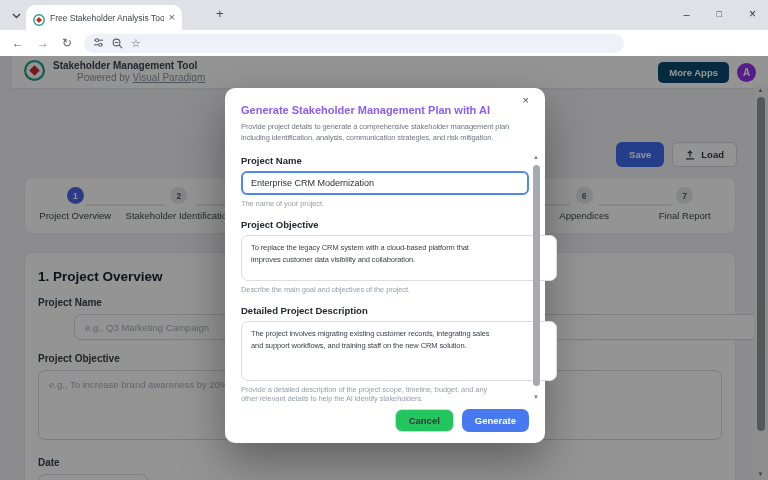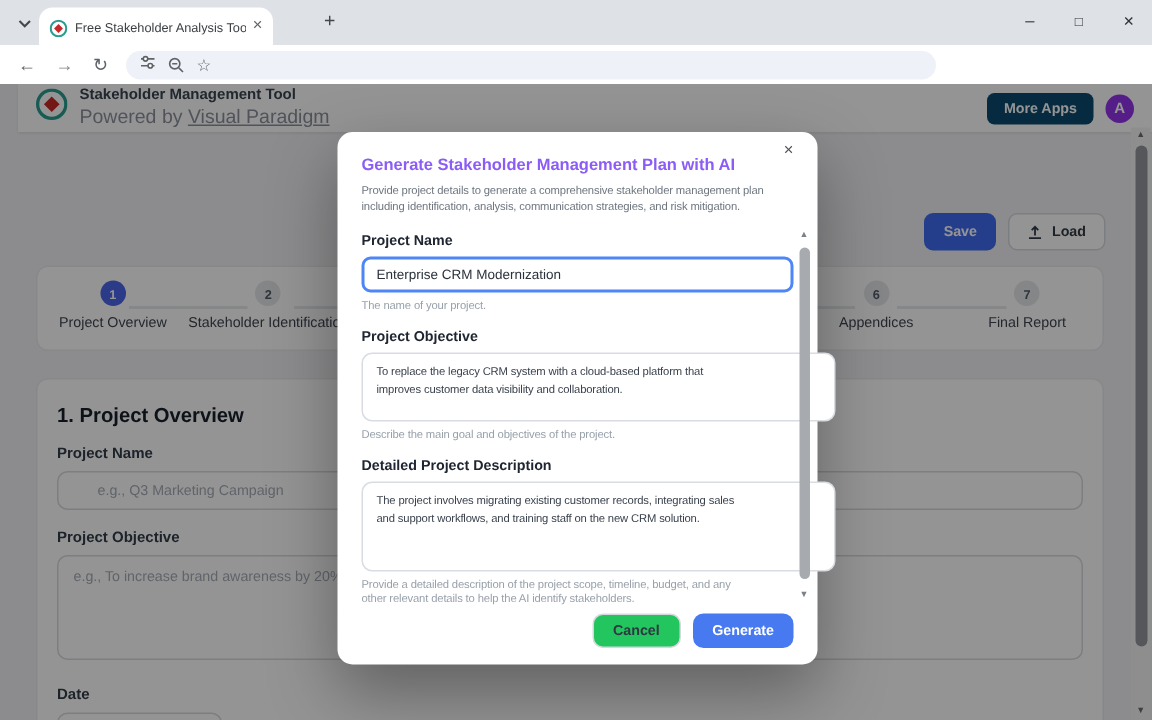--- a/index.html
+++ b/index.html
@@ -33,21 +33,21 @@
   .bavatar{position:absolute;left:731px;top:34px;width:17px;height:17px;border-radius:50%;background:#00897b;
            color:#fff;font-size:9px;font-weight:bold;display:flex;align-items:center;justify-content:center;}
   .kebab{position:absolute;left:754px;top:35px;font-size:11px;color:#5f6368;}
 
   
   .page{position:absolute;top:56px;left:0;right:0;bottom:0;background:#f1f2f4;}
   .appheader{position:absolute;top:0;left:12px;right:0;height:32px;background:#fff;display:flex;align-items:center;
              padding:0 12px;box-shadow:0 1px 2px rgba(0,0,0,.08);}
   .apptext{margin-left:8px;line-height:1.25;}
   .apptitle{font-size:10px;font-weight:bold;color:#3a4450;}
-  .appsub{font-size:13px;color:#8a929c;}
+  .appsub{font-size:10px;color:#8a929c;margin-left:24px;}
   .appsub a{color:#8a929c;text-decoration:underline;}
   .moreapps{margin-left:auto;background:#0c4a6e;color:#fff;font-size:9.5px;font-weight:bold;
             padding:5px 11px;border-radius:5px;border:none;}
   .havatar{width:19px;height:19px;border-radius:50%;background:#9333ea;color:#fff;font-weight:bold;font-size:10px;
            margin-left:8px;display:flex;align-items:center;justify-content:center;}
 
   .actions{position:absolute;top:86px;right:31px;display:flex;gap:8px;align-items:center;}
   .btn{border:none;border-radius:6px;font-family:inherit;font-weight:bold;font-size:9.5px;display:flex;align-items:center;}
   .btn-save{background:#3f6bf2;color:#fff;padding:7px 13px;}
   .btn-load{background:#fff;border:1px solid #d5d9de;color:#333c46;padding:6px 12px;gap:6px;}
@@ -60,22 +60,22 @@
        display:flex;align-items:center;justify-content:center;z-index:1;}
   .step.active .dot{background:#4c66e8;color:#fff;}
   .step + .step::before{content:"";position:absolute;top:17px;height:2px;background:#e7e9ec;
        left:calc(-50% + 14px);right:calc(50% + 14px);}
   .slabel{margin-top:6px;font-size:9.5px;color:#3f4650;white-space:nowrap;}
 
   .maincard{position:absolute;top:196px;left:24px;right:32px;height:310px;background:#fff;border-radius:8px;
             border:1px solid #e8eaed;padding:12px 13px;}
   .h1{font-size:13.5px;font-weight:bold;color:#17202b;margin:4px 0 6px;}
   .flabel{font-size:10px;font-weight:bold;color:#333d49;margin:13px 0 6px;}
-  .finput{width:100%;height:26px;border:1px solid #d7dadf;border-radius:7px;font-size:9.5px;padding:0 26px;
-          color:#333;background:#fff;font-family:inherit;}
+  .finput{width:100%;height:26px;border:1px solid #d7dadf;border-radius:7px;font-size:9.5px;padding:0 10px;
+          color:#333;background:#fff;font-family:inherit;margin-left:36px;}
   .finput::placeholder,.ftextarea::placeholder{color:#a6adb6;}
   .ftextarea{width:100%;height:70px;border:1px solid #d7dadf;border-radius:7px;font-size:9.5px;padding:8px 10px;
           color:#333;background:#fff;resize:none;font-family:inherit;}
   .dateinput{width:110px;height:28px;border:1px solid #d7dadf;border-radius:7px;display:flex;align-items:center;
           padding:0 9px;gap:6px;background:#fff;}
 
   .pagescroll{position:absolute;top:29px;right:1px;bottom:0;width:13px;background:#f4f5f6;}
   .ps-up{position:absolute;top:2px;left:0;right:0;text-align:center;font-size:6px;color:#6a6e73;}
   .ps-down{position:absolute;bottom:3px;left:0;right:0;text-align:center;font-size:6px;color:#6a6e73;}
   .ps-thumb{position:absolute;top:12px;left:2.5px;width:8px;height:334px;background:#93979c;border-radius:4px;}

